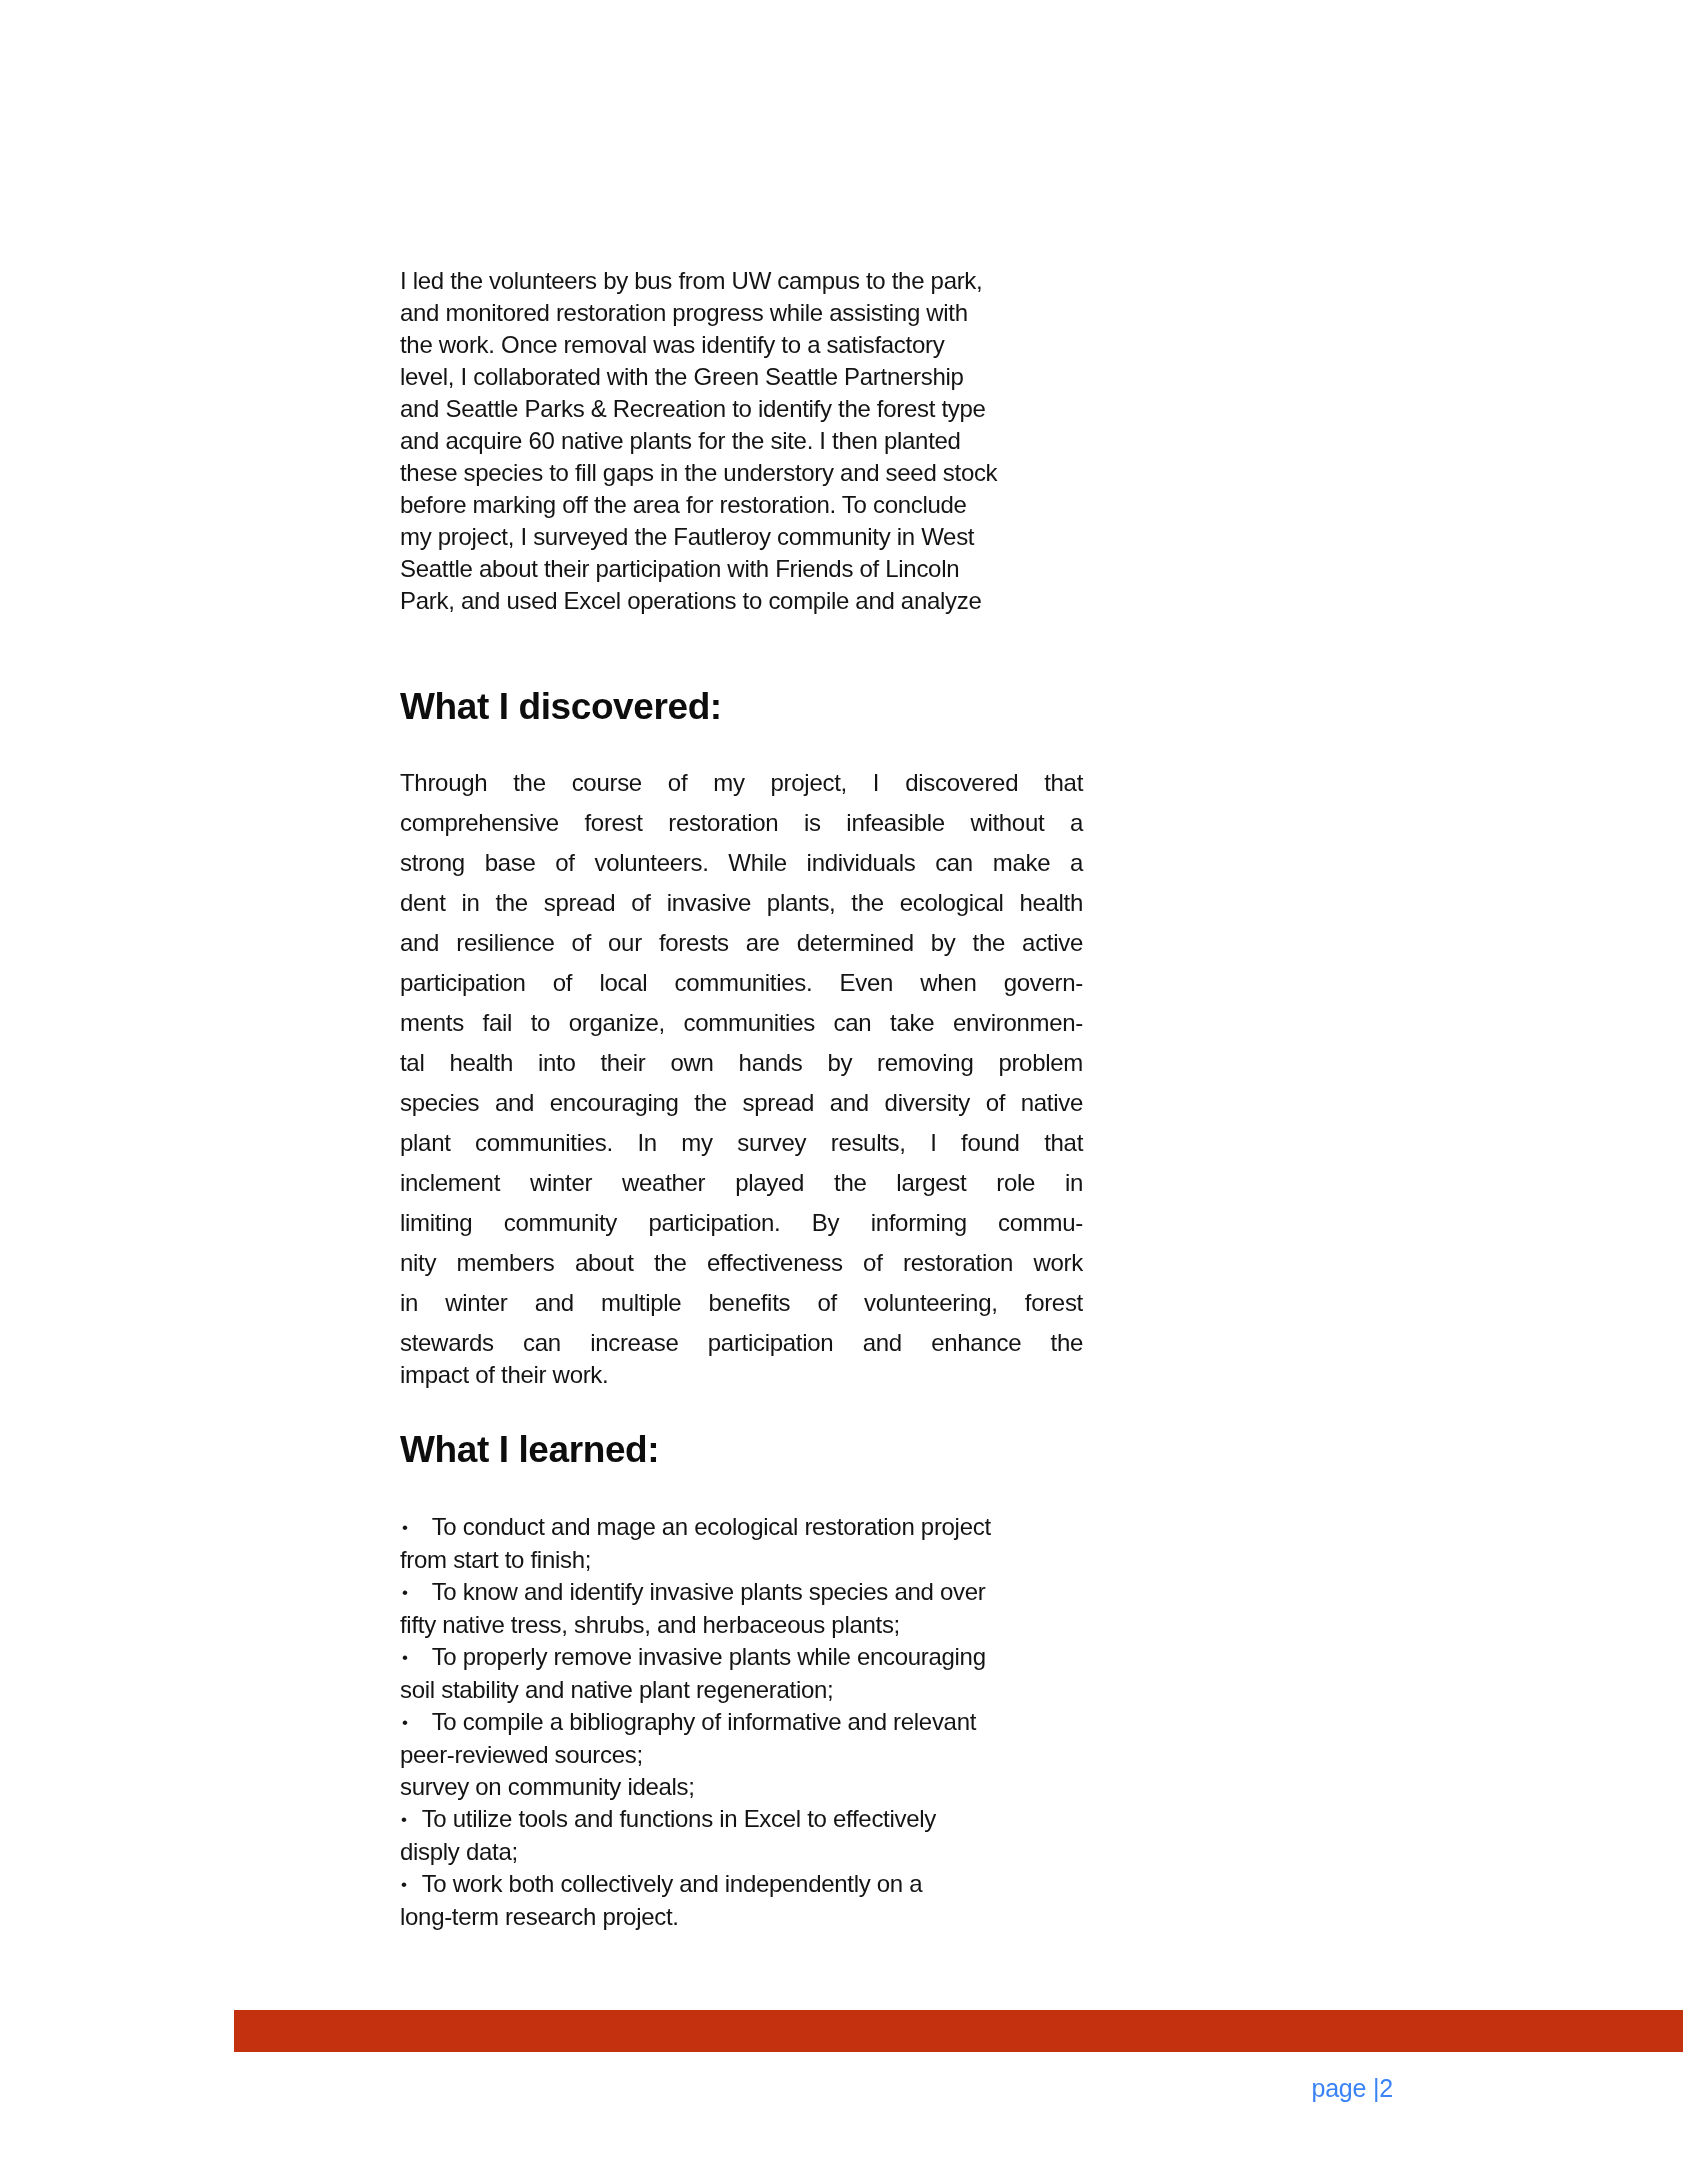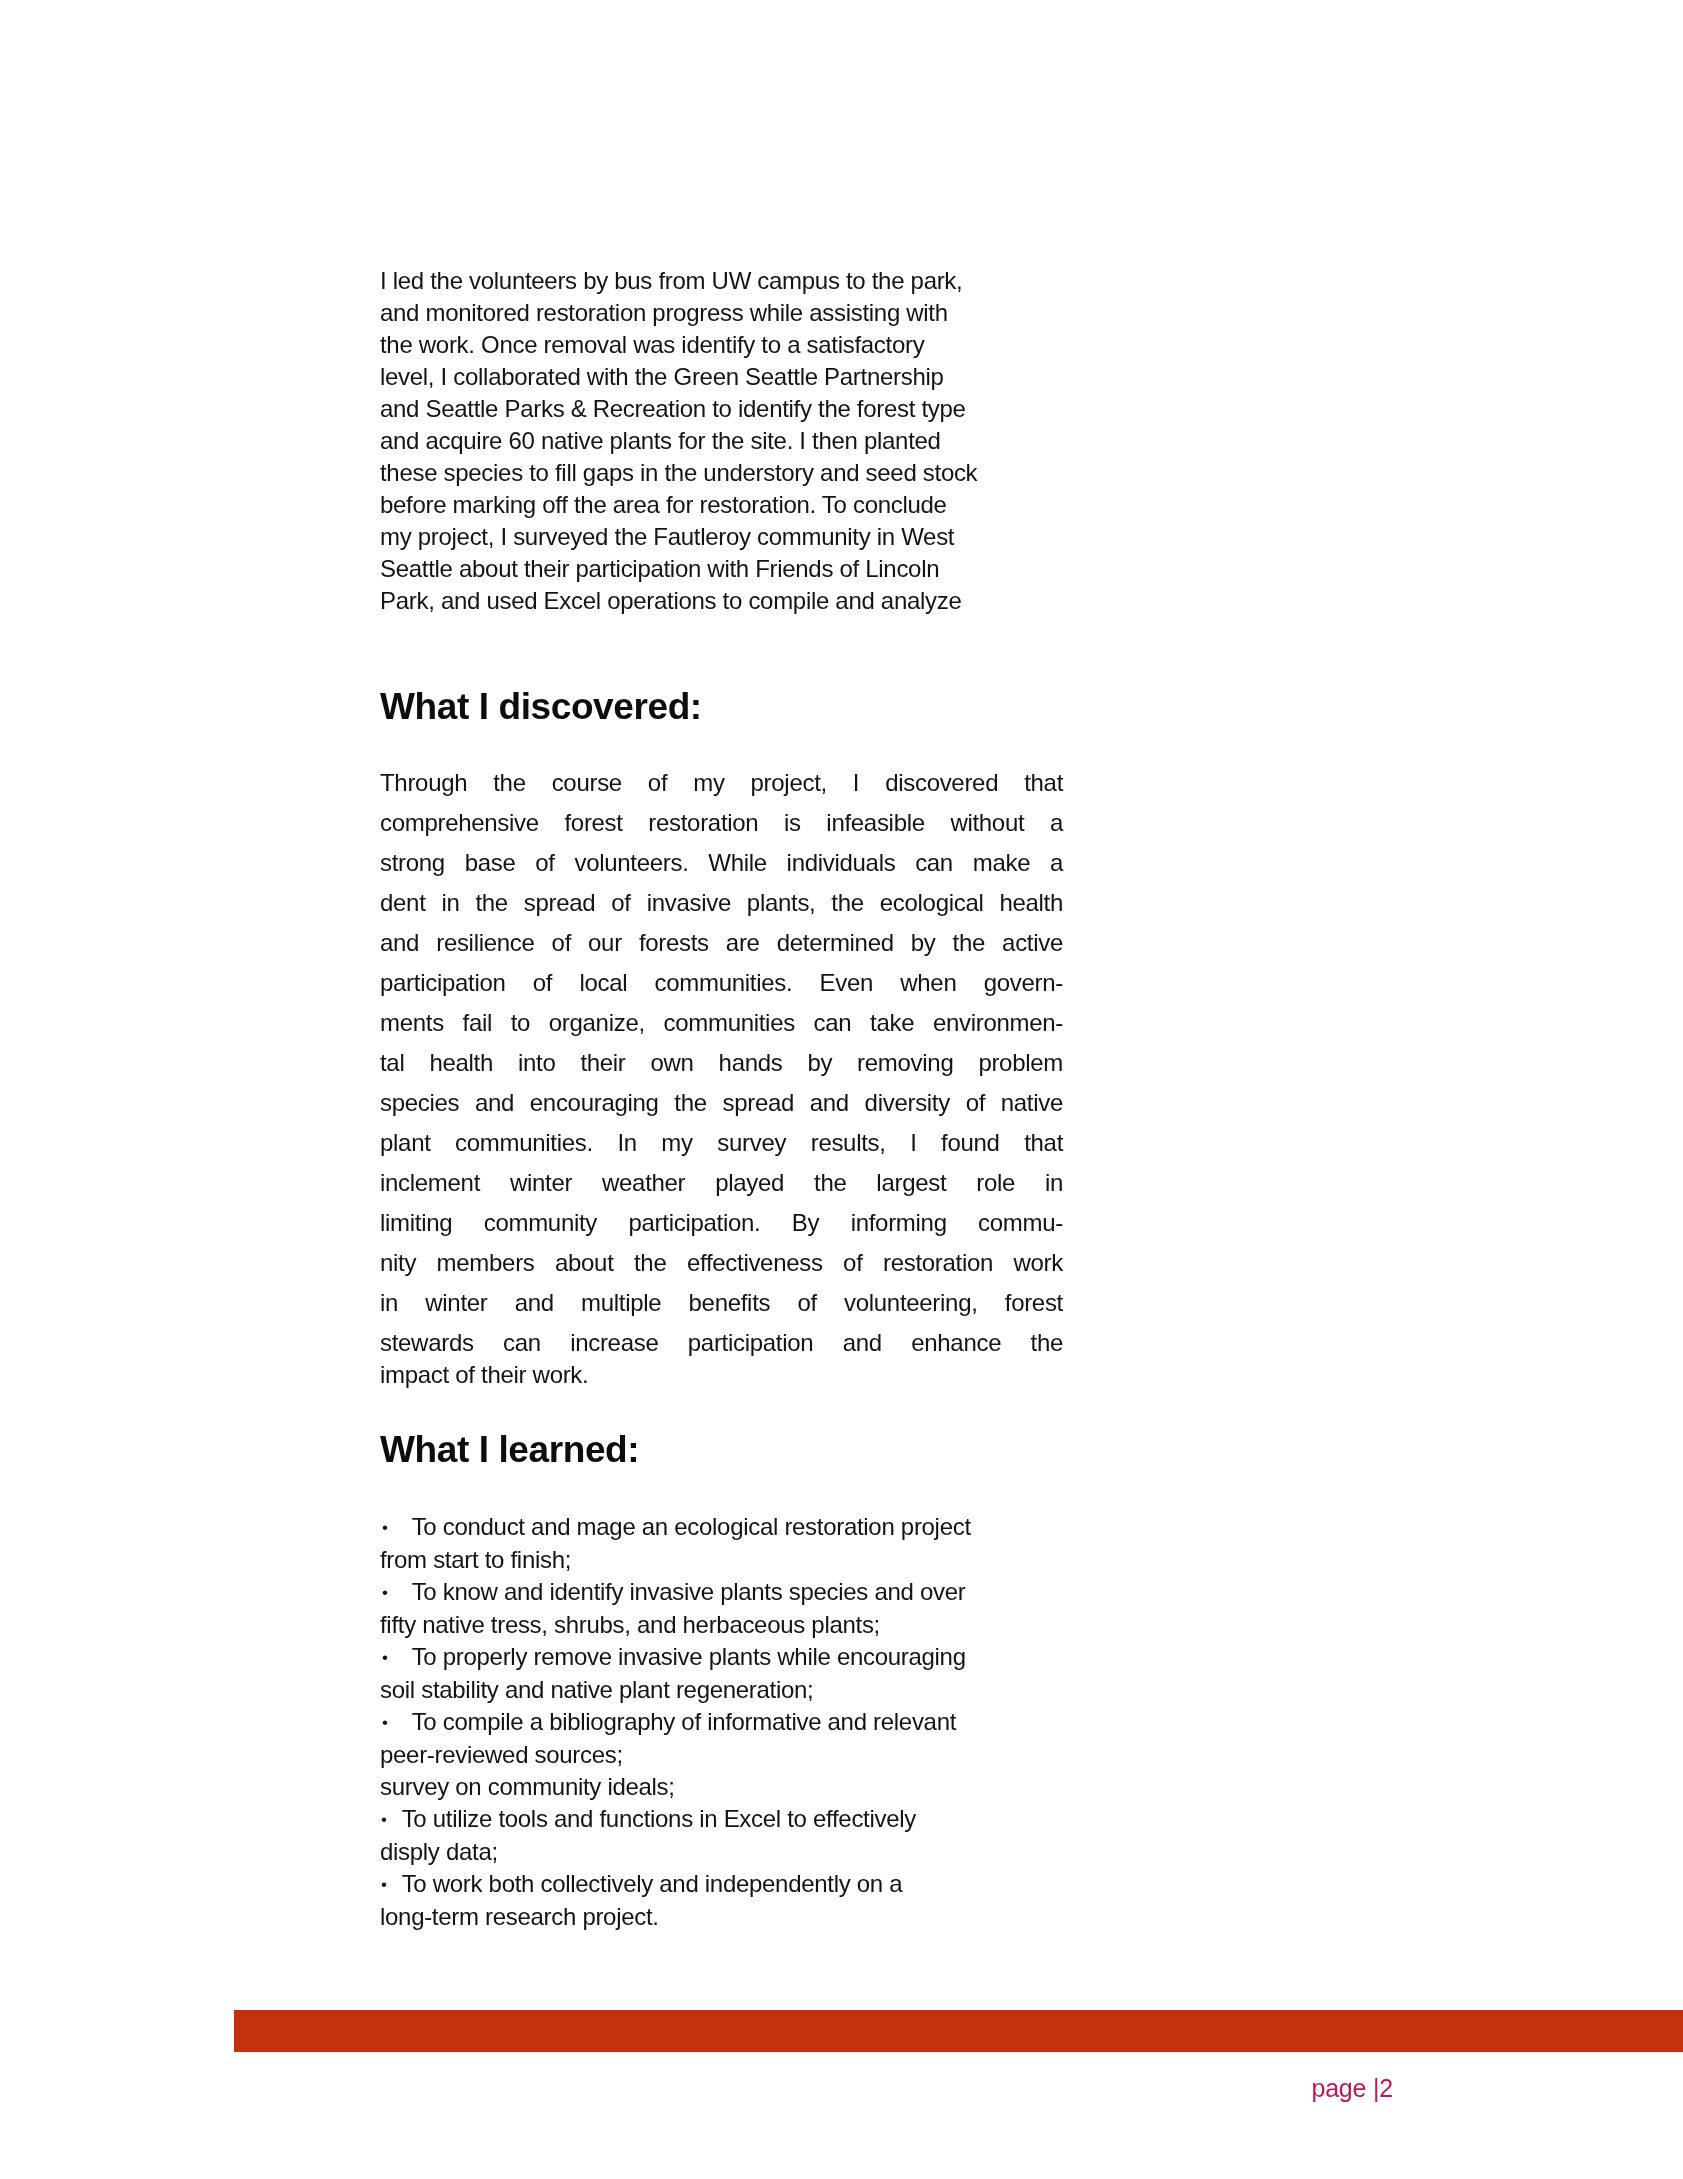--- a/index.html
+++ b/index.html
@@ -11,21 +11,21 @@
     font-family: "Liberation Sans", sans-serif;
     overflow: hidden;
   }
   .page {
     position: absolute;
     inset: 0;
     background: #ffffff;
   }
   .text-col {
     position: absolute;
-    left: 380px;
+    left: 400px;
     top: 265px;
     width: 683px;
     color: #141414;
     font-size: 24px;
     line-height: 32px;
     letter-spacing: -0.3px;
   }
   .tline { white-space: pre; }
   
   .jl {
@@ -58,21 +58,21 @@
     width: 1449px;
     height: 42px;
     background: #c3310e; 
   }
   .footer-page {
     position: absolute;
     top: 2073px;
     right: 290px;
     font-size: 25px;
     line-height: 30px;
-    color: #be185d;
+    color: #3b82f6;
     letter-spacing: -0.2px;
     white-space: pre;
   }
 </style>
 </head>
 <body>
 
 <div class="page">
 
   <div class="text-col">

